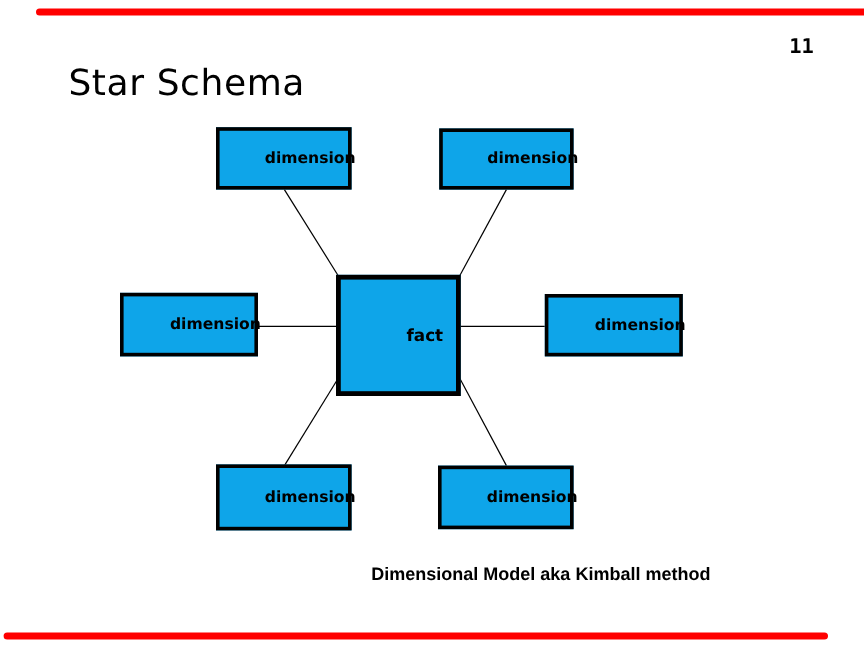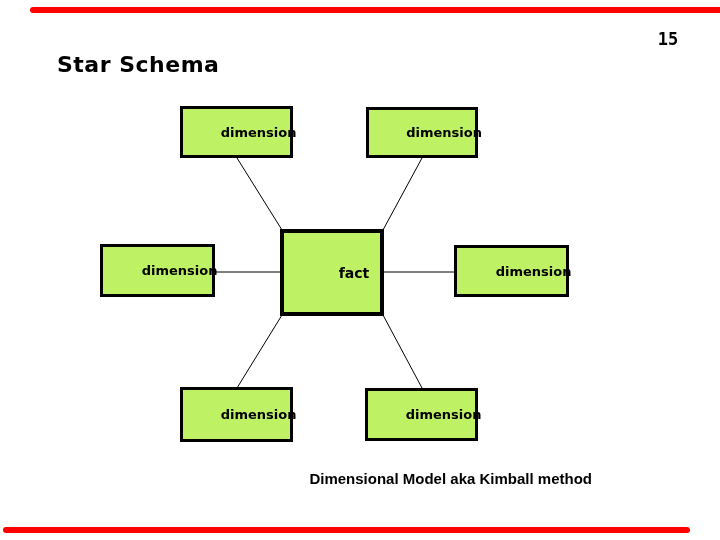--- a/index.html
+++ b/index.html
@@ -25,70 +25,70 @@
     left: 648px; top: 29px;
     width: 40px;
     font-family: "DejaVu Sans Mono", "Liberation Mono", monospace;
     font-weight: bold;
     font-size: 17px;
     text-align: center;
   }
   .slide-title {
     position: absolute;
     left: 57px; top: 52px;
-    font-size: 22px;
+    font-size: 30px;
     letter-spacing: 0.5px;
-    font-weight: bold;
+    font-weight: normal;
   }
   .connector-layer {
     position: absolute;
     left: 0; top: 0; width: 720px; height: 540px;
     z-index: 1;
   }
   .node {
     position: absolute;
-    background: #bef264;
+    background: #0ea5e9;
     border: 3px solid #000000;
     display: flex;
     align-items: center;
     justify-content: center;
     font-weight: bold;
     font-size: 13px;
     z-index: 2;
     padding-left: 44px;
   }
   .node.fact-node {
     border-width: 4px;
     font-size: 14px;
   }
   .node.d1 { left: 180px; top: 106px; width: 113px; height: 52px; }
   .node.d2 { left: 366px; top: 107px; width: 112px; height: 51px; }
   .node.d3 { left: 100px; top: 244px; width: 115px; height: 53px; }
   .node.d4 { left: 454px; top: 245px; width: 115px; height: 52px; }
   .node.d5 { left: 180px; top: 387px; width: 113px; height: 55px; }
   .node.d6 { left: 365px; top: 388px; width: 113px; height: 53px; }
-  .node.fact-node { left: 280px; top: 229px; width: 104px; height: 87px; }
+  .node.fact-node { left: 280px; top: 229px; width: 104px; height: 101px; }
   .caption {
     position: absolute;
     left: 112px; top: 468px;
     width: 480px;
     text-align: right;
     font-family: "Liberation Sans", "DejaVu Sans", sans-serif;
     font-weight: bold;
     font-size: 15px;
     line-height: 21px;
   }
 </style>
 </head>
 <body>
 
 <div class="accent-bar top"></div>
 <div class="accent-bar bottom"></div>
 
-<div class="page-number">15</div>
+<div class="page-number">11</div>
 
 <h1 class="slide-title">Star Schema</h1>
 
 <svg class="connector-layer" viewBox="0 0 720 540" xmlns="http://www.w3.org/2000/svg">
   <line x1="237" y1="158" x2="282" y2="230" stroke="#000000" stroke-width="1"></line>
   <line x1="422" y1="158" x2="383" y2="230" stroke="#000000" stroke-width="1"></line>
   <line x1="215" y1="272" x2="281" y2="272" stroke="#000000" stroke-width="1"></line>
   <line x1="383" y1="272" x2="454" y2="272" stroke="#000000" stroke-width="1"></line>
   <line x1="282" y1="315" x2="237" y2="388" stroke="#000000" stroke-width="1"></line>
   <line x1="383" y1="315" x2="422" y2="388" stroke="#000000" stroke-width="1"></line>

